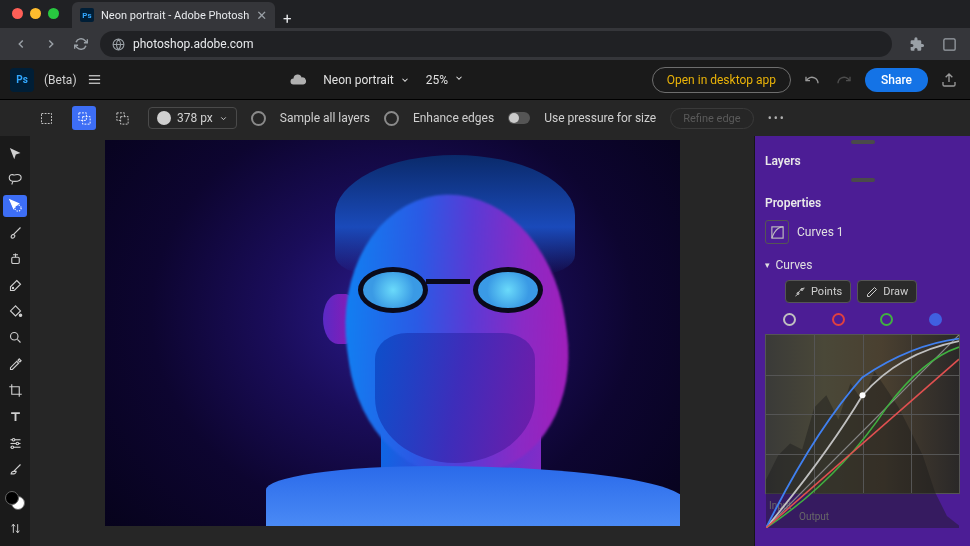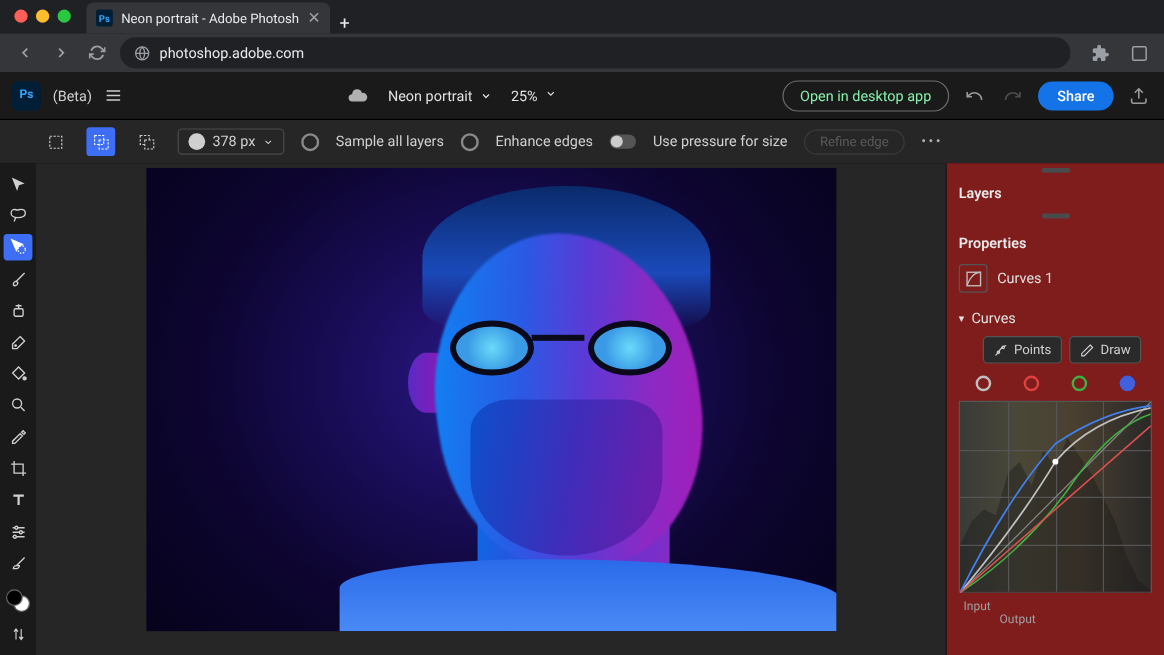--- a/index.html
+++ b/index.html
@@ -23,21 +23,21 @@
 
 
 .app-header { height: 40px; background: #1a1a1a; border-bottom: 1px solid #000; display: flex; align-items: center; padding: 0 10px; gap: 10px; }
 .ps-logo { width: 24px; height: 24px; background: #001e36; border-radius: 4px; display: flex; align-items: center; justify-content: center; color: #31a8ff; font-weight: bold; font-size: 10px; }
 .beta { font-size: 12px; color: #d0d0d0; }
 .hamburger { color: #cfcfcf; font-size: 14px; cursor: pointer; }
 .header-center { margin-left: auto; display: flex; align-items: center; gap: 16px; }
 .doc-name { display: flex; align-items: center; gap: 6px; font-size: 12px; color: #e0e0e0; }
 .zoom { display: flex; gap: 6px; font-size: 12px; color: #e0e0e0; }
 .header-right { margin-left: auto; display: flex; align-items: center; gap: 10px; }
-.desktop-btn { border: 1px solid #6e6e6e; border-radius: 15px; padding: 5px 14px; font-size: 12px; color: #86efac; background: transparent; cursor: pointer; }
+.desktop-btn { border: 1px solid #6e6e6e; border-radius: 15px; padding: 5px 14px; font-size: 12px; color: #eab308; background: transparent; cursor: pointer; }
 .icon-btn { width: 22px; height: 22px; display: flex; align-items: center; justify-content: center; color: #9a9a9a; }
 .icon-btn.disabled { opacity: 0.4; }
 .share-btn { background: #1473e6; color: white; border: none; border-radius: 14px; padding: 5px 16px; font-size: 12px; font-weight: 500; cursor: pointer; }
 
 
 .options-bar { height: 36px; background: #262626; display: flex; align-items: center; padding: 0 8px 0 34px; gap: 14px; font-size: 12px; color: #d0d0d0; text-align: center; }
 .opt-group { display: flex; align-items: center; gap: 14px; }
 .opt-icon { width: 24px; height: 24px; border-radius: 3px; display: flex; align-items: center; justify-content: center; color: #cfcfcf; }
 .opt-icon.active { background: #3d6ef5; color: white; }
 .brush-size { border: 1px solid #4a4a4a; border-radius: 4px; padding: 3px 8px; display: flex; align-items: center; gap: 6px; }
@@ -67,21 +67,21 @@
 .neck { position: absolute; left: 48%; top: 70%; width: 160px; height: 110px; background: linear-gradient(100deg, #0a6ae5 0%, #4a3ad5 50%, #8a2ac5 100%); border-radius: 20% 20% 40% 40%; }
 .shirt { position: absolute; left: 28%; bottom: 0; width: 420px; height: 60px; background: linear-gradient(180deg, #2a6aea 0%, #4a8af5 100%); border-radius: 40% 60% 0 0; }
 .glasses { position: absolute; left: 44%; top: 33%; width: 185px; height: 50px; }
 .lens { position: absolute; width: 70px; height: 46px; border: 5px solid #0a0a1a; border-radius: 50%; background: radial-gradient(circle, #6adafa 0%, #3a9ae5 60%); }
 .lens.l { left: 0; } .lens.r { right: 0; }
 .bridge { position: absolute; left: 68px; top: 12px; width: 44px; height: 5px; background: #0a0a1a; }
 .beard { position: absolute; left: 47%; top: 50%; width: 160px; height: 130px; background: linear-gradient(100deg, #0a4ac5 0%, #3a2ab5 50%, #6a1aa5 100%); border-radius: 20% 20% 50% 50%; opacity: 0.85; }
 .ear { position: absolute; left: 38%; top: 40%; width: 30px; height: 50px; background: linear-gradient(90deg, #5a2ac5 0%, #8a1ab5 100%); border-radius: 60% 30% 30% 60%; }
 
 
-.panels { width: 182px; background: #7f1d1d; display: flex; flex-direction: column; border-left: 1px solid #161616; }
+.panels { width: 216px; background: #4c1d95; display: flex; flex-direction: column; border-left: 1px solid #161616; }
 .drag-handle { height: 4px; width: 24px; background: #4a4a4a; border-radius: 2px; margin: 4px auto; }
 .panel-title { font-size: 12px; font-weight: 600; color: #e8e8e8; padding: 6px 10px; }
 .panel-sub { font-size: 12px; font-weight: 600; color: #e8e8e8; padding: 10px 10px 6px; }
 .adj-row { display: flex; align-items: center; gap: 8px; padding: 4px 10px; }
 .adj-icon { width: 24px; height: 24px; border: 1px solid #555; border-radius: 3px; display: flex; align-items: center; justify-content: center; }
 .section-head { display: flex; align-items: center; gap: 6px; padding: 10px 10px 8px; font-size: 12px; color: #e0e0e0; }
 .chevron { font-size: 9px; }
 .mode-btns { display: flex; gap: 6px; padding: 0 10px 10px 30px; }
 .mode-btn { border: 1px solid #555; border-radius: 4px; padding: 4px 8px; display: flex; align-items: center; gap: 5px; font-size: 11px; background: #2a2a2a; color: #d0d0d0; }
 .channels { display: flex; justify-content: space-around; padding: 0 10px 8px; }

